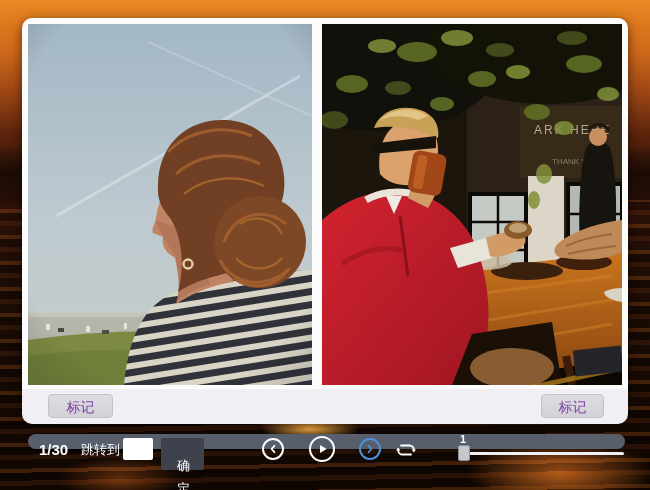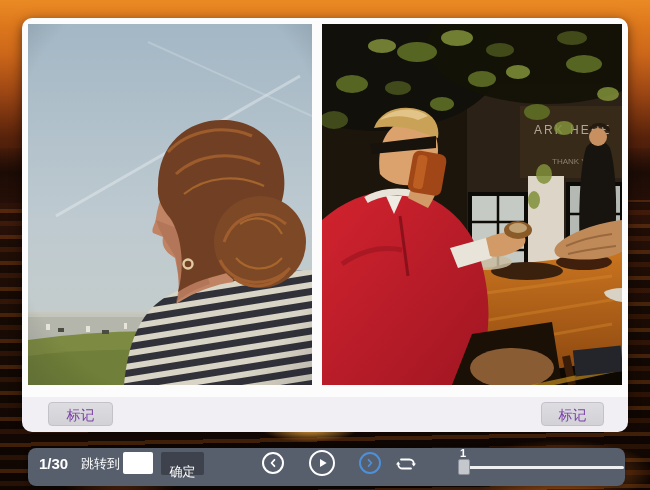--- a/index.html
+++ b/index.html
@@ -22,39 +22,39 @@
   .bg-land{position:absolute;left:0;right:0;top:148px;height:55px;
     background:linear-gradient(180deg, rgba(40,16,8,.2), rgba(24,10,5,.9) 45%, rgba(30,12,6,.55));}
 
   
   .card{position:absolute;left:22px;top:18px;width:606px;height:402px;
     background:#fdfcfd;border-radius:10px;box-shadow:0 3px 12px rgba(0,0,0,.55);
     padding:6px 6px 0 6px;box-sizing:border-box;}
   .photos{display:flex;gap:10px;height:361px;}
   .photo{display:block;height:361px;}
   .photo svg{display:block;}
-  .card-footer{position:relative;height:35px;margin:12px -6px;background:#f1eff3;
+  .card-footer{position:relative;height:35px;margin:4px -6px;background:#f1eff3;
     border-radius:0 0 10px 10px;}
   .mark-btn{position:absolute;top:5px;height:24px;line-height:24px;text-align:center;
     background:linear-gradient(#dddce0,#d2d1d6);border:1px solid #c3c2c8;border-radius:4px;
     color:#7b3fa8;font-size:14px;box-sizing:border-box;cursor:pointer;}
   .mark-left{left:26px;width:65px;}
   .mark-right{right:24px;width:63px;}
 
   
-  .toolbar{position:absolute;left:28px;top:448px;width:597px;height:38px;
+  .toolbar{position:absolute;left:28px;top:434px;width:597px;height:15px;
     background:#575e6c;border-radius:8px;box-shadow:0 1px 4px rgba(0,0,0,.4);}
   .tb-text{position:absolute;color:#fff;line-height:31px;white-space:nowrap;}
   .page-ind{left:11px;font-size:15px;font-weight:bold;}
   .jump-label{left:53px;font-size:13px;text-align:center;}
   .jump-input{position:absolute;left:95px;top:4px;width:30px;height:22px;border:none;
     border-radius:2px;background:#fff;box-sizing:border-box;text-align:center;font-size:13px;}
   .confirm-btn{position:absolute;left:133px;top:4px;width:43px;height:23px;
     background:#3d424d;color:#fff;border:none;border-radius:2px;font-size:13px;
-    line-height:23px;text-align:center;cursor:pointer;padding:8px;}
+    line-height:23px;text-align:center;cursor:pointer;padding:16px;}
   .circle-btn{position:absolute;border-radius:50%;background:transparent;cursor:pointer;
     display:flex;align-items:center;justify-content:center;box-sizing:border-box;}
   .btn-prev{left:234px;top:4px;width:22px;height:22px;border:2px solid #fff;}
   .btn-play{left:281px;top:2px;width:26px;height:26px;border:2px solid #fff;}
   .btn-next{left:331px;top:4px;width:22px;height:22px;border:2px solid #4e90d8;}
   .btn-loop{position:absolute;left:365px;top:5px;width:26px;height:22px;cursor:pointer;}
   .slider{position:absolute;left:430px;top:0;width:166px;height:31px;}
   .slider-label{position:absolute;left:2px;top:-1px;color:#fff;font-size:11px;font-weight:bold;}
   .slider-track{position:absolute;left:0;top:18px;width:166px;height:3px;background:#eef0f2;
     border-radius:2px;cursor:pointer;}

